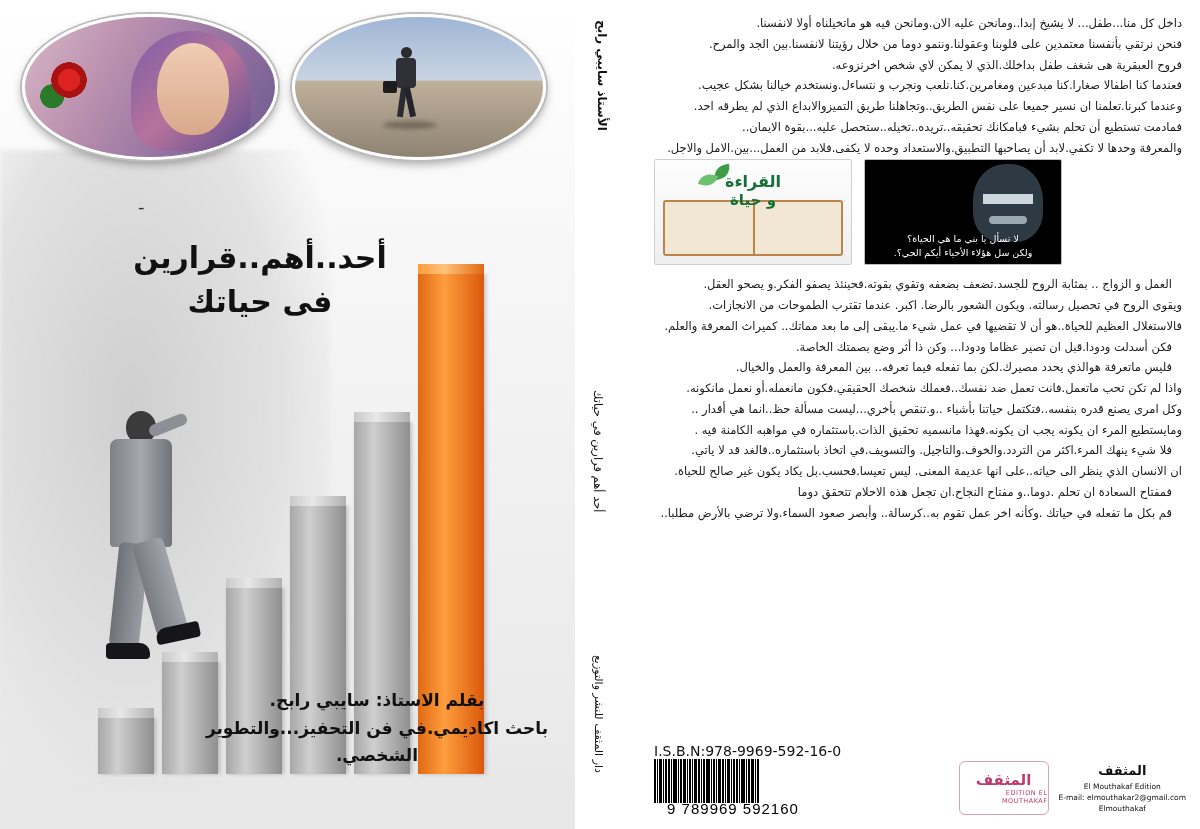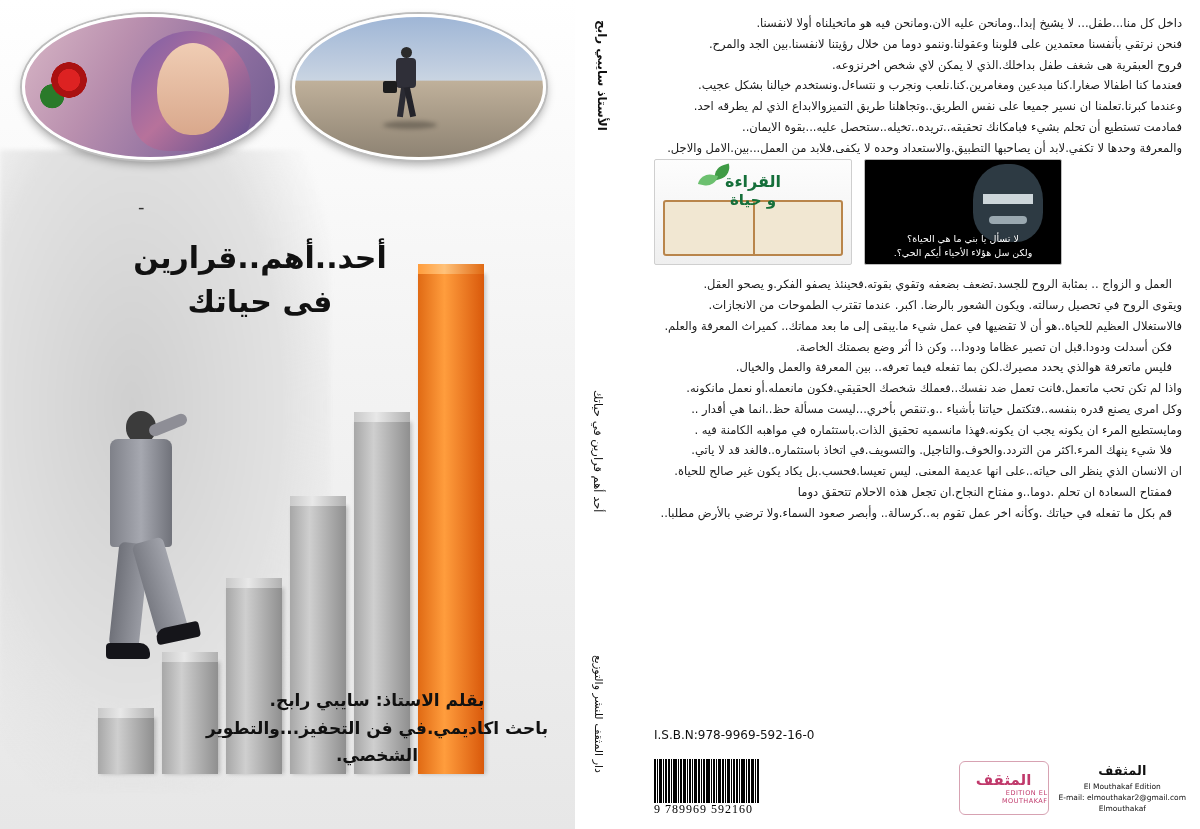--- a/index.html
+++ b/index.html
@@ -74,27 +74,27 @@
     direction:rtl;text-align:center;color:#fff;font-size:9.5px;line-height:1.5;
     text-shadow:0 1px 2px rgba(0,0,0,.7);
   }
 
   
   .bottom-row{
     position:absolute;bottom:14px;right:14px;left:14px;
     display:flex;flex-direction:row-reverse;align-items:flex-end;justify-content:space-between;
   }
   .isbn-block{direction:ltr;text-align:left;}
-  .isbn-text{font-size:12px;color:#111;margin-bottom:17px;font-family:"DejaVu Sans", sans-serif;}
+  .isbn-text{font-size:14px;color:#111;margin-bottom:0;font-family:"DejaVu Sans", sans-serif;}
   .barcode{width:158px;height:56px;position:relative;background:#fff;}
   .barcode .bars{position:absolute;inset:0 0 12px 0;display:flex;gap:1px;align-items:stretch;}
   .barcode .bars i{display:block;background:#000;}
   .barcode .num{
-    position:absolute;bottom:-2px;left:0;right:0;
-    font-size:12px;letter-spacing:1px;font-family:Liberation Serif, serif;color:#000;
+    position:absolute;bottom:-2px;left:0;right:0;text-align:center;
+    font-size:15px;letter-spacing:1px;font-family:Liberation Sans, sans-serif;color:#000;
   }
   .pub-block{display:flex;flex-direction:row-reverse;align-items:center;gap:10px;}
   .pub-logo{
     width:88px;height:52px;border:1px solid #d7a2b2;border-radius:6px;
     display:flex;flex-direction:column;align-items:center;justify-content:center;
     background:#fff;
   }
   .pub-logo .ar{font-size:15px;color:#c0396b;font-weight:bold;direction:rtl;}
   .pub-logo .en{font-size:6.5px;color:#c0396b;letter-spacing:.5px;}
   .pub-contact{direction:rtl;text-align:center;font-size:7.5px;color:#111;line-height:1.5;}

